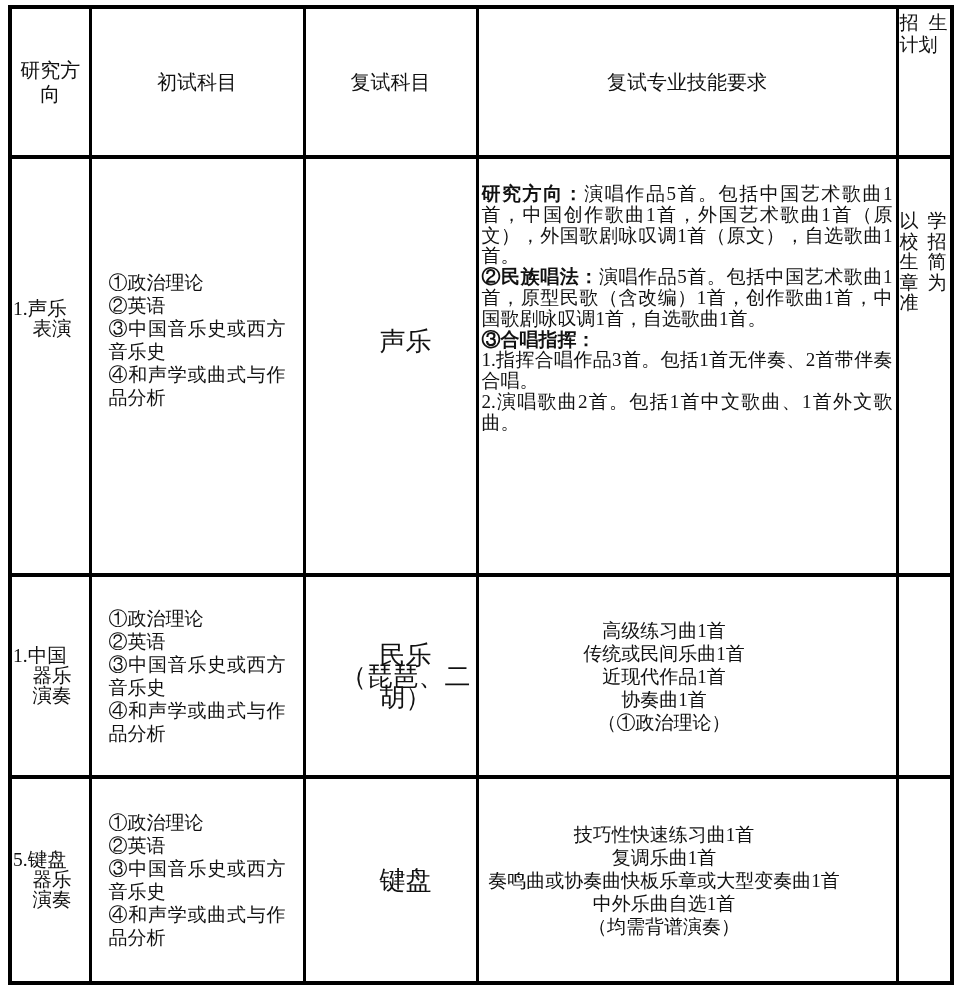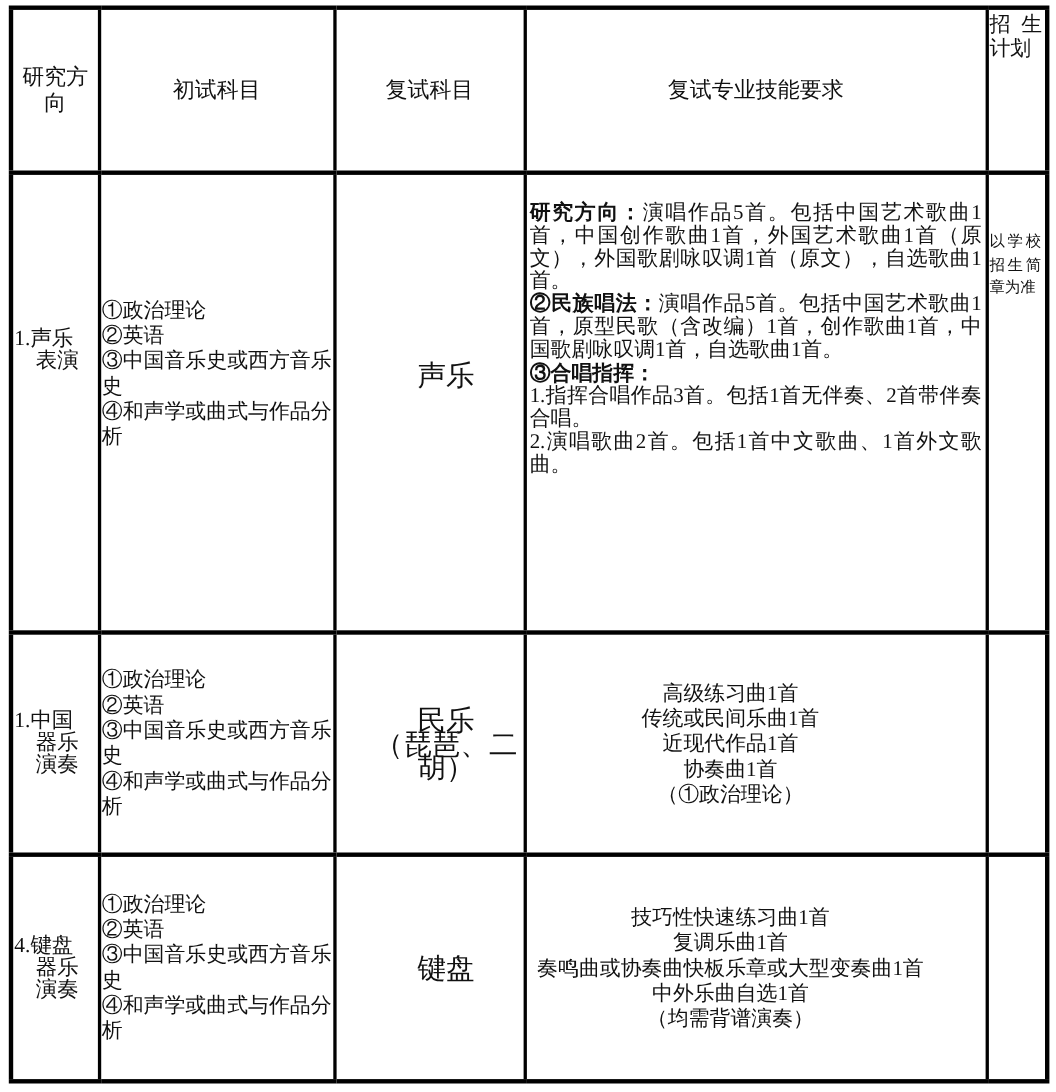--- a/index.html
+++ b/index.html
@@ -62,21 +62,21 @@
     text-align: left;
     white-space: pre-wrap;
     line-height: 20px;
     padding-left: 1px;
     font-size: 19.5px;
   }
   td.initial {
     text-align: justify;
     white-space: pre-wrap;
     line-height: 23px;
-    padding: 0 1px;
+    padding: 0 17px;
     margin-left: 11px;
   }
   td.retest {
     text-align: center;
     white-space: pre-wrap;
     line-height: 21px;
     padding-left: 30px;
     font-size: 26px;
   }
   td.skill-vocal {
@@ -93,21 +93,21 @@
     white-space: pre-wrap;
     line-height: 23px;
     padding-right: 46px;
   }
   td.plan-cell { vertical-align: top; }
   .note-box {
     width: 47px;
     margin: 52px auto 0 1px;
     text-align: justify;
     text-justify: inter-character;
-    font-size: 14px;
+    font-size: 19px;
     line-height: 20.5px;
   }
 
   
   td.r1c1 { vertical-align: top; padding-top: 140px; margin-left: 24px; }
   td.r1c2 { vertical-align: top; padding-top: 112px; }
   td.r1c3 { vertical-align: top; padding-top: 172px; }
 </style>
 </head>
 <body>
@@ -161,21 +161,21 @@
         <td class="retest">民乐
 （琵琶、二胡）</td>
         <td class="skill-center">高级练习曲1首
 传统或民间乐曲1首
 近现代作品1首
 协奏曲1首
 （①政治理论）</td>
         <td class="plan-cell"></td>
       </tr>
       <tr class="row3">
-        <td class="direction">4.键盘
+        <td class="direction">5.键盘
 　器乐
 　演奏</td>
         <td class="initial">①政治理论
 ②英语
 ③中国音乐史或西方音乐史
 ④和声学或曲式与作品分析</td>
         <td class="retest">键盘</td>
         <td class="skill-center">技巧性快速练习曲1首
 复调乐曲1首
 奏鸣曲或协奏曲快板乐章或大型变奏曲1首

